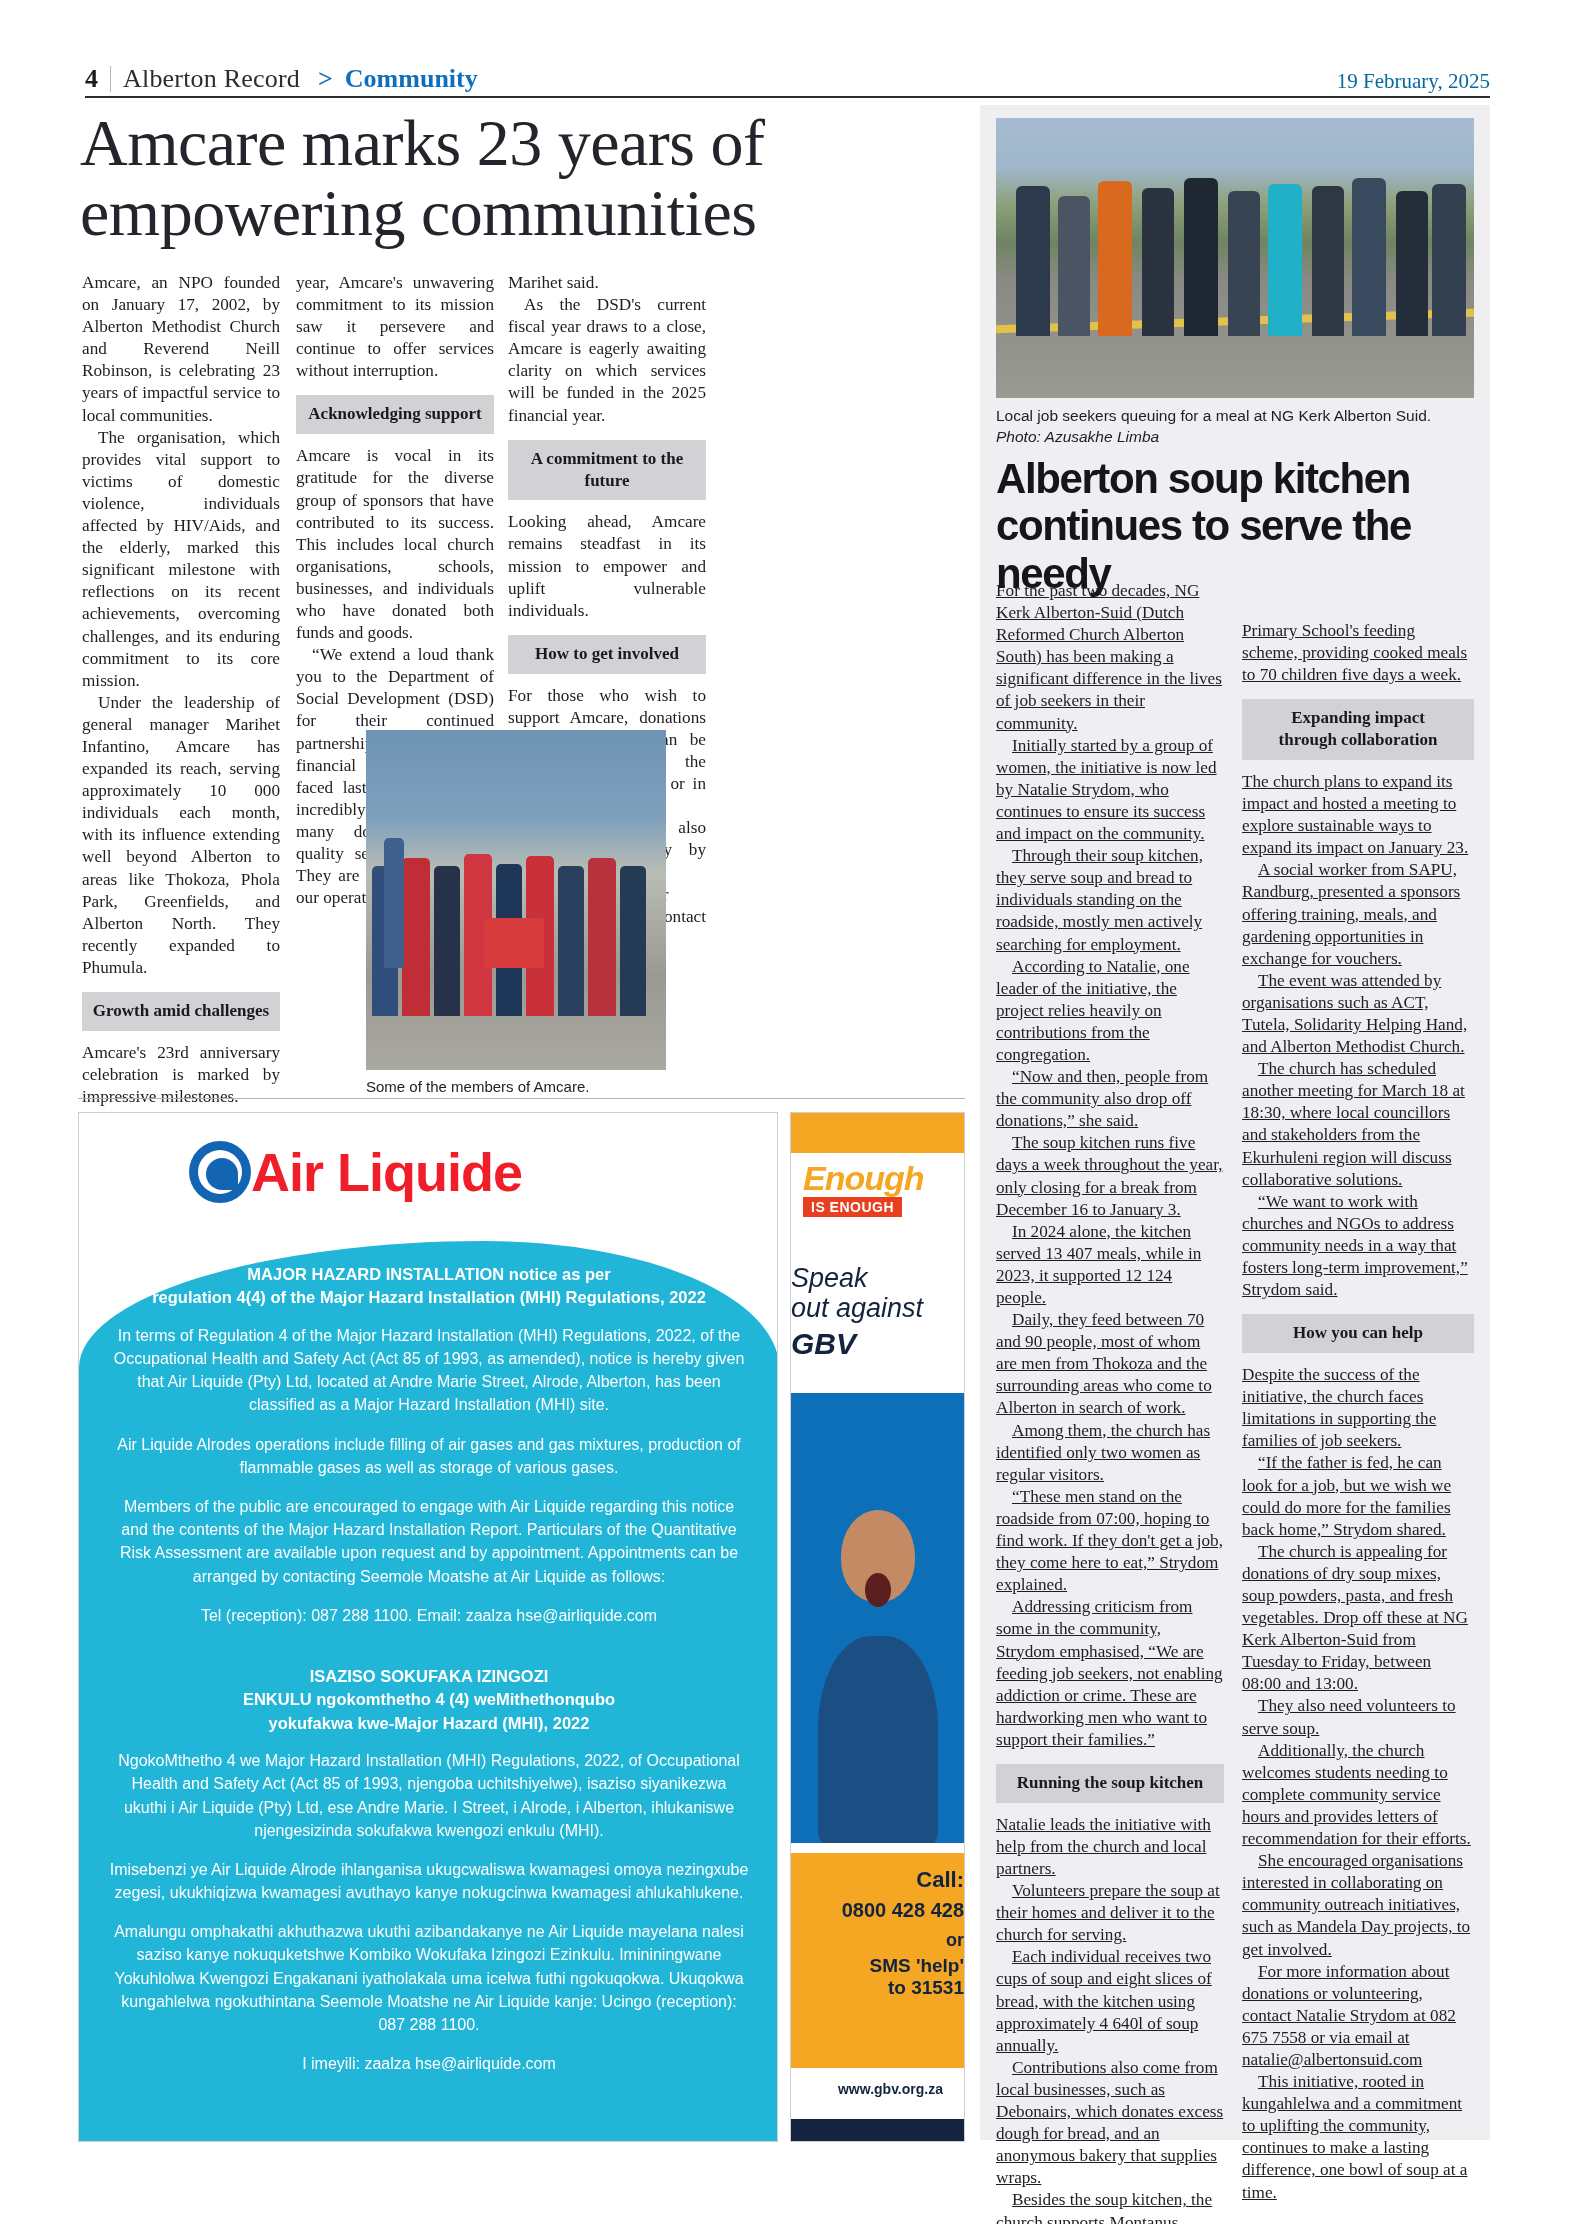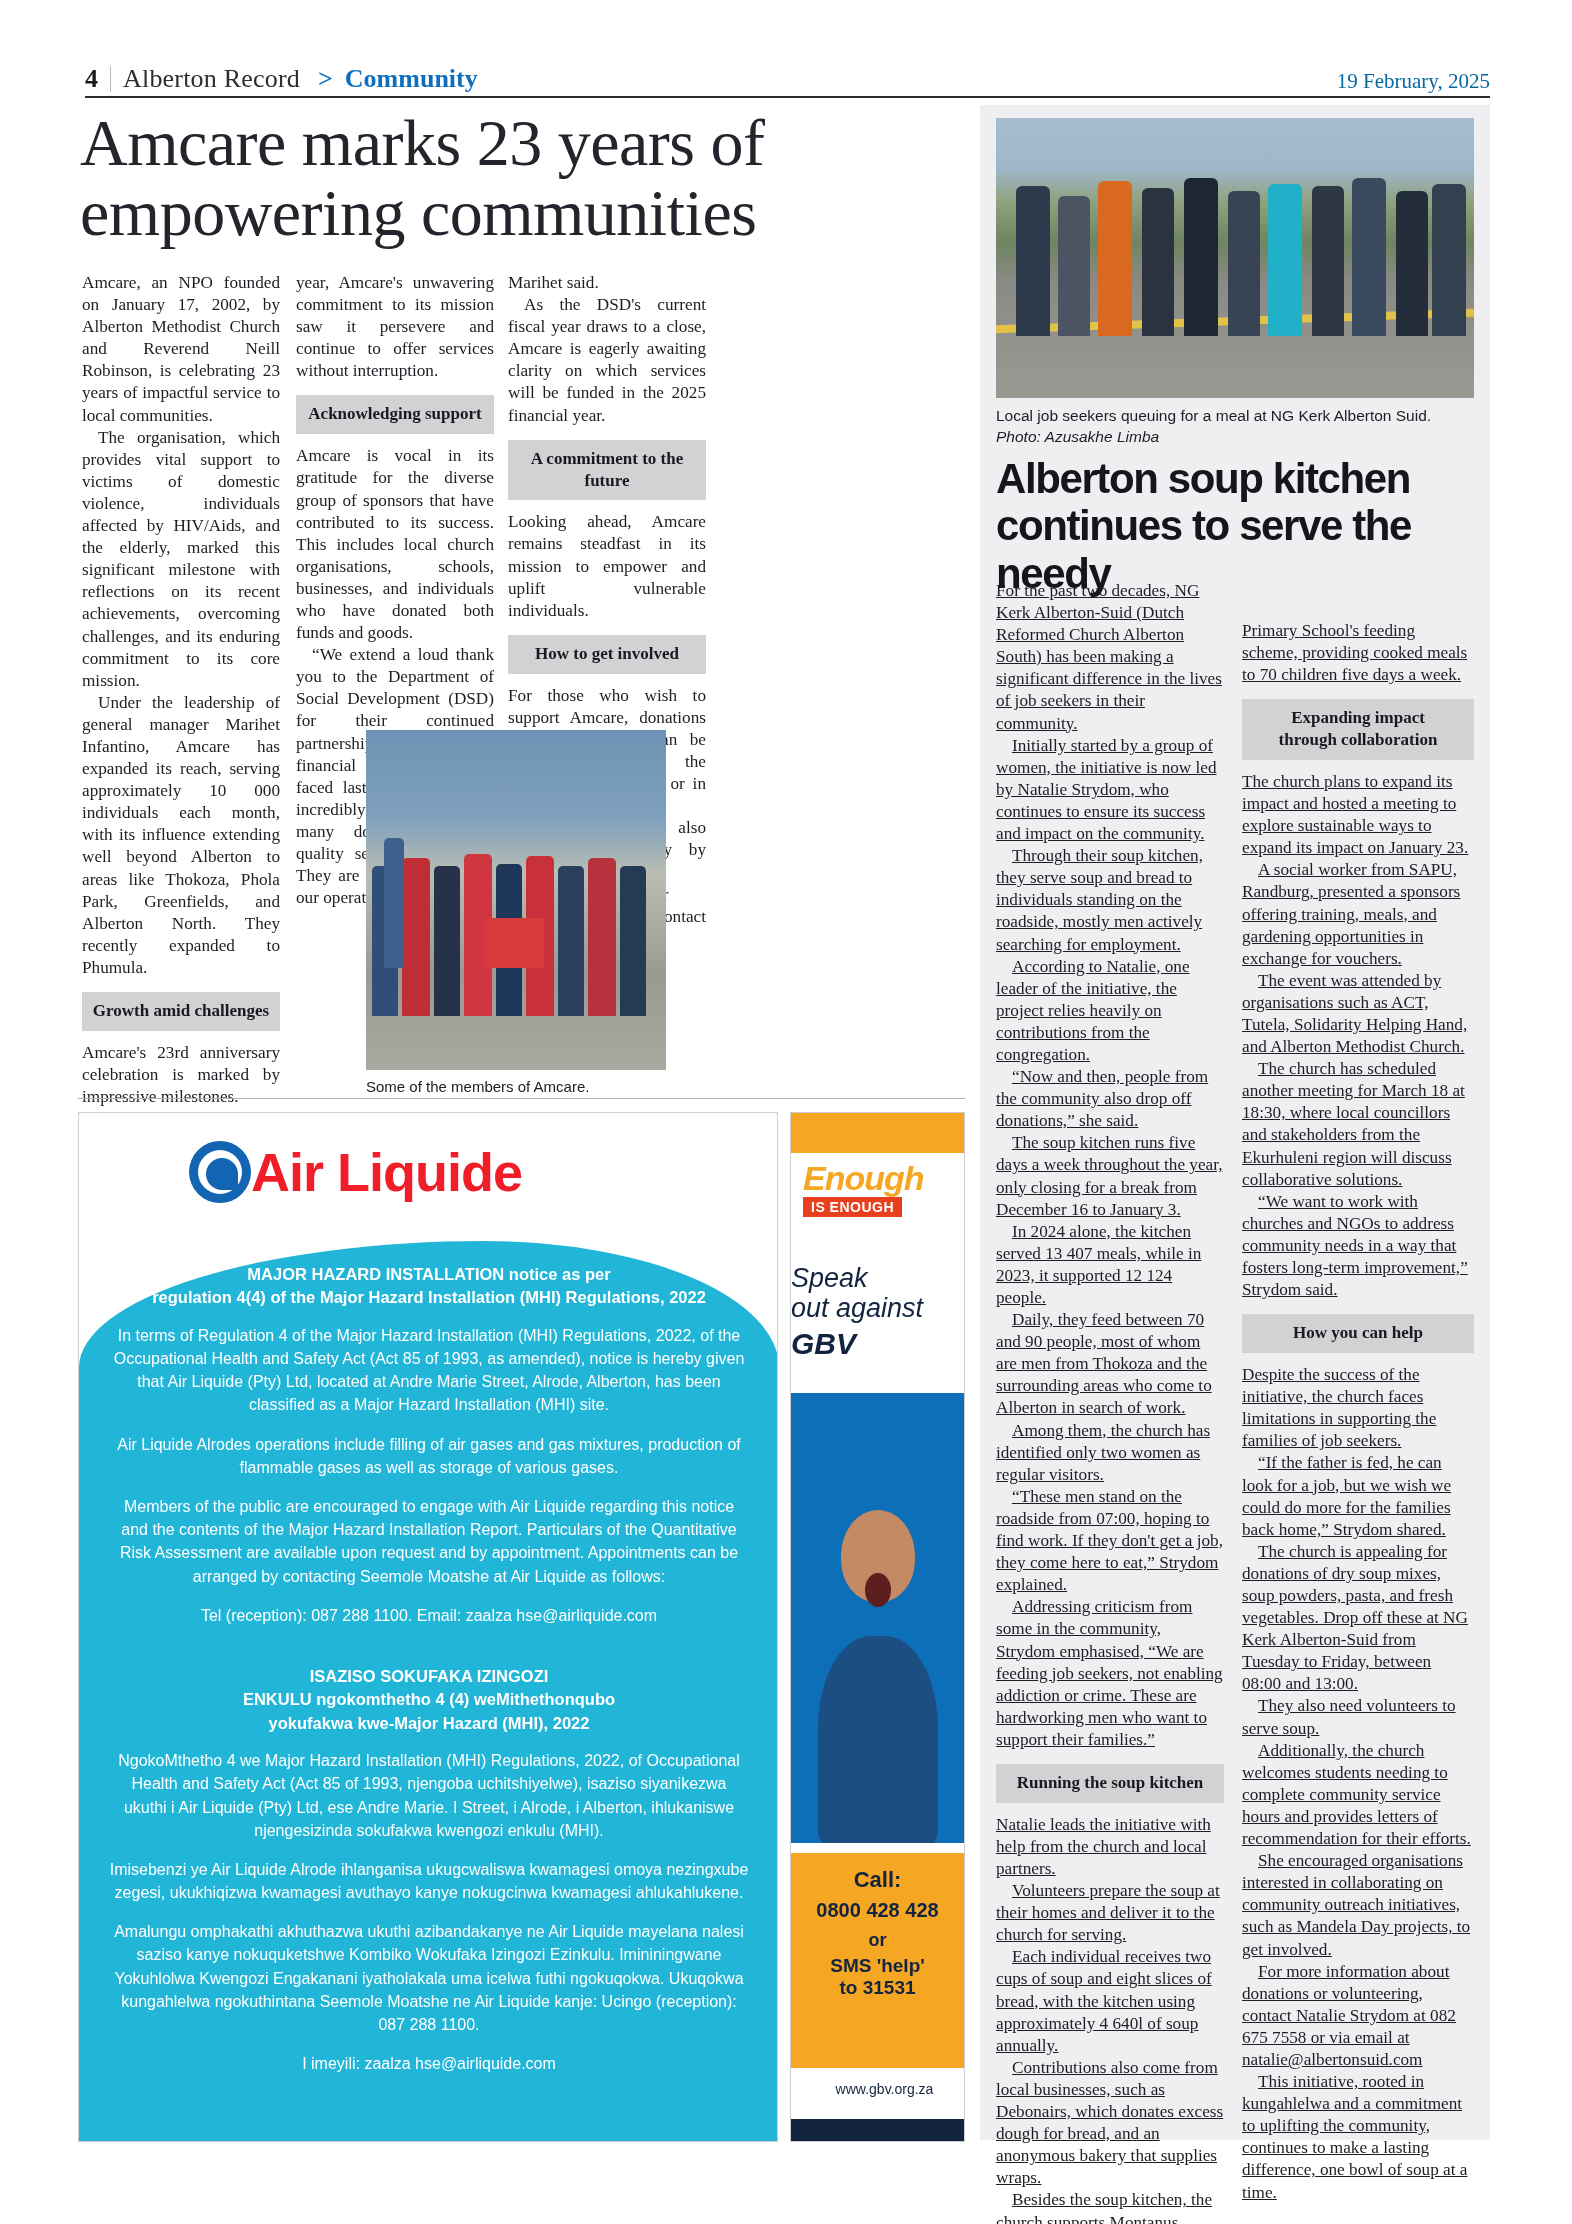--- a/index.html
+++ b/index.html
@@ -149,32 +149,32 @@
     font-family:"Liberation Sans", sans-serif; color:#13243f;font-style:italic;
   }
   .gbv-speak .s1 { font-size:27px; line-height:1.12; }
   .gbv-speak .s2 { font-size:30px; font-weight:bold; margin-top:4px; }
   .gbv-photo {
     position:absolute; left:0; top:280px; width:173px; height:450px;
     background:#0d6fb8; overflow:hidden;
   }
   .gbv-call {
     position:absolute; left:0; top:740px; width:173px; height:215px;
-    background:#f5a623; color:#13243f; text-align:center;
+    background:#f5a623; color:#13243f; text-align:right;
     font-family:"Liberation Sans", sans-serif; font-weight:bold;
     padding-top:14px;
   }
   .gbv-call .c1 { font-size:22px; }
   .gbv-call .c2 { font-size:20px; margin-top:6px; }
   .gbv-call .c3 { font-size:18px; margin-top:8px; }
   .gbv-call .c4 { font-size:19px; margin-top:4px; }
   .gbv-call .c5 { font-size:19px; }
   .gbv-url {
-    position:absolute; left:7px; top:968px; width:173px; text-align:center;
-    font-family:"Liberation Sans", sans-serif; font-size:14px; font-weight:normal; color:#13243f;
+    position:absolute; left:13px; top:968px; width:173px; text-align:center;
+    font-family:"Liberation Sans", sans-serif; font-size:14px; font-weight:bold; color:#13243f;
   }
   .gbv-bottom { position:absolute; left:0; bottom:0; width:173px; height:22px; background:#13243f; }
 
   .hr-thin { position:absolute; left:78px; top:1098px; width:887px; height:1px; background:#b0b0b5; }
 
   
   .ph-queue-bg {
     position:absolute; inset:0;
     background:
       linear-gradient(180deg,#a7bcd0 0%,#9fb6cb 18%,#8fa27e 30%,#6f8460 44%,#8a8a84 58%,#9a9a93 100%);

